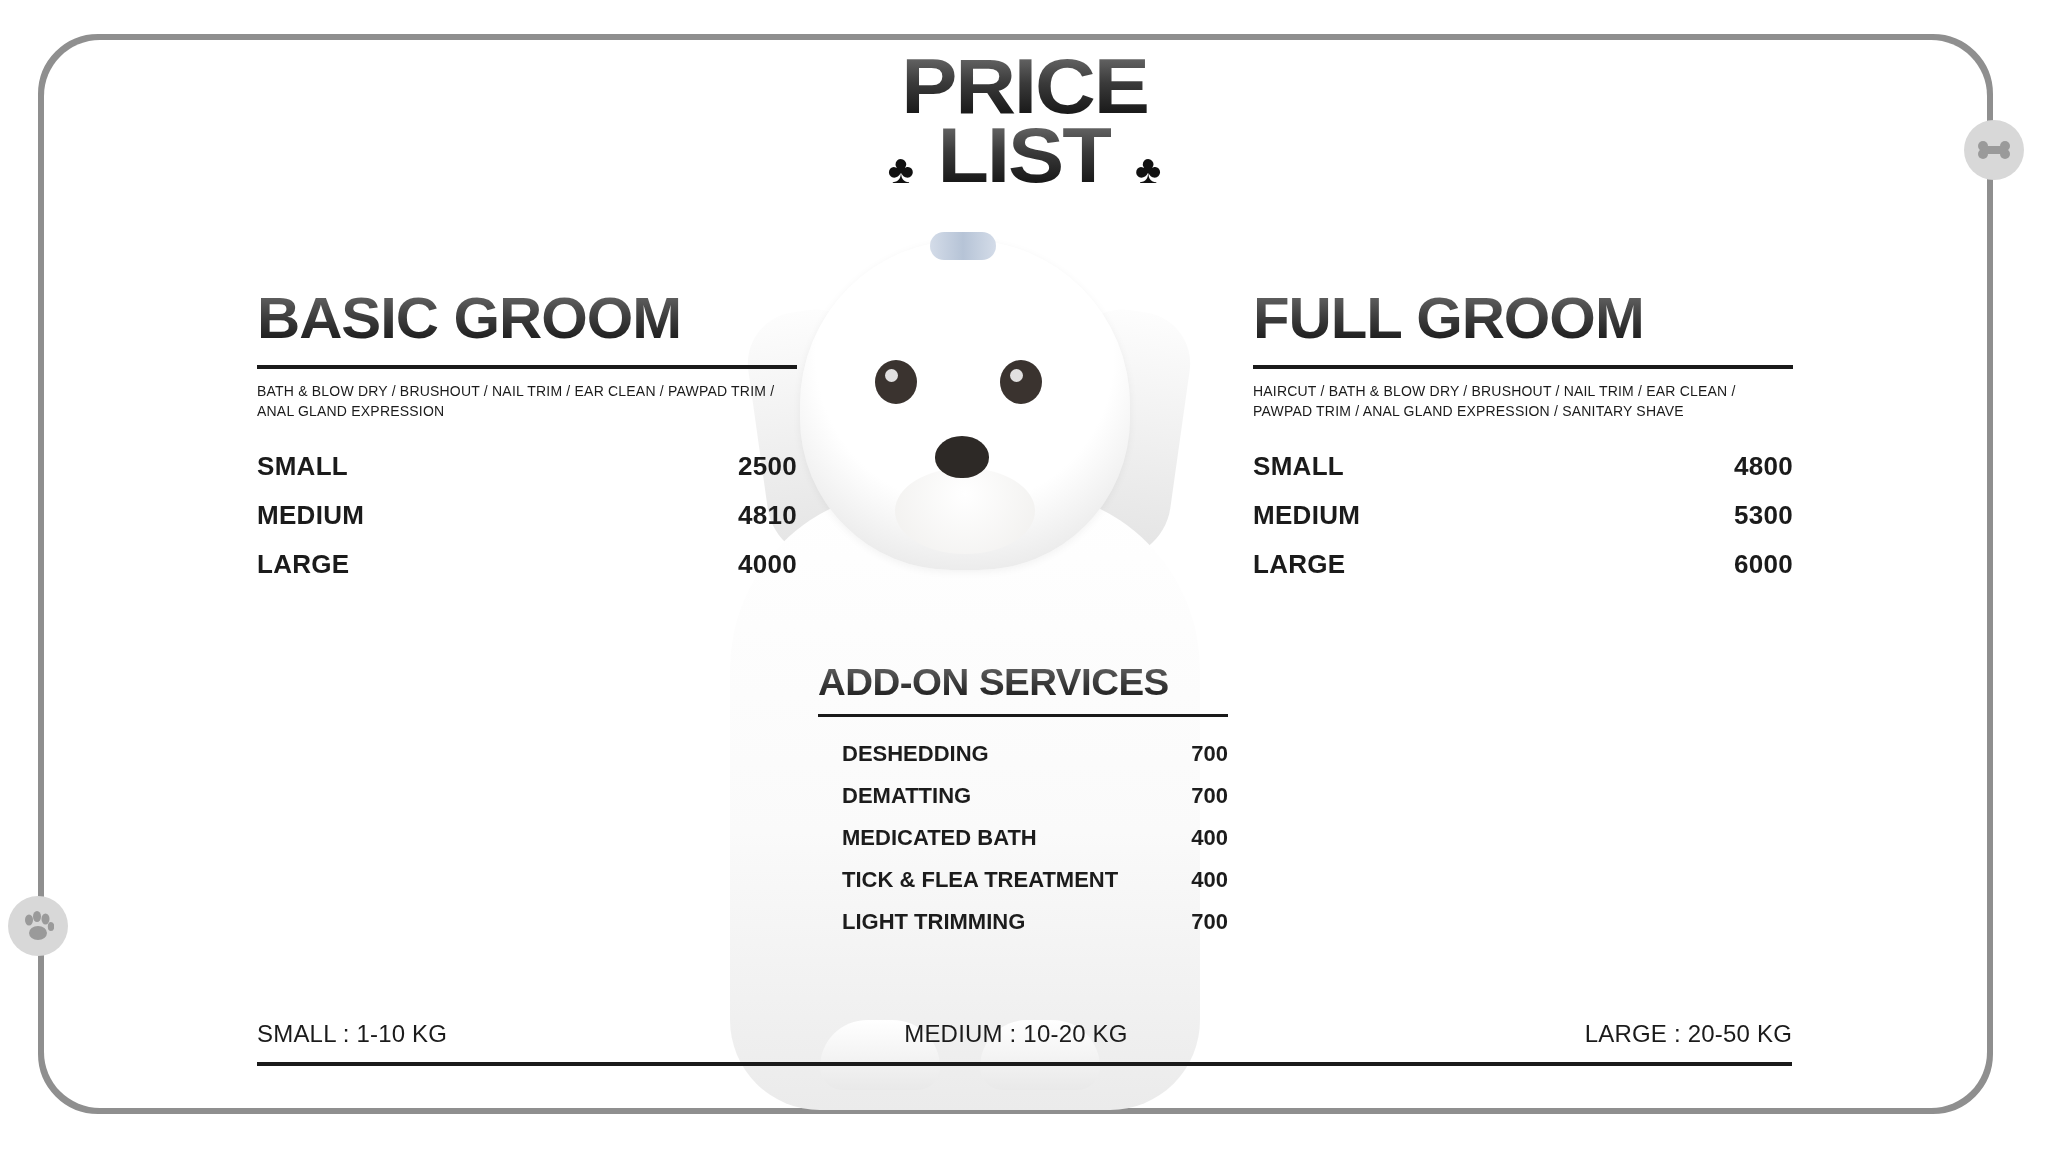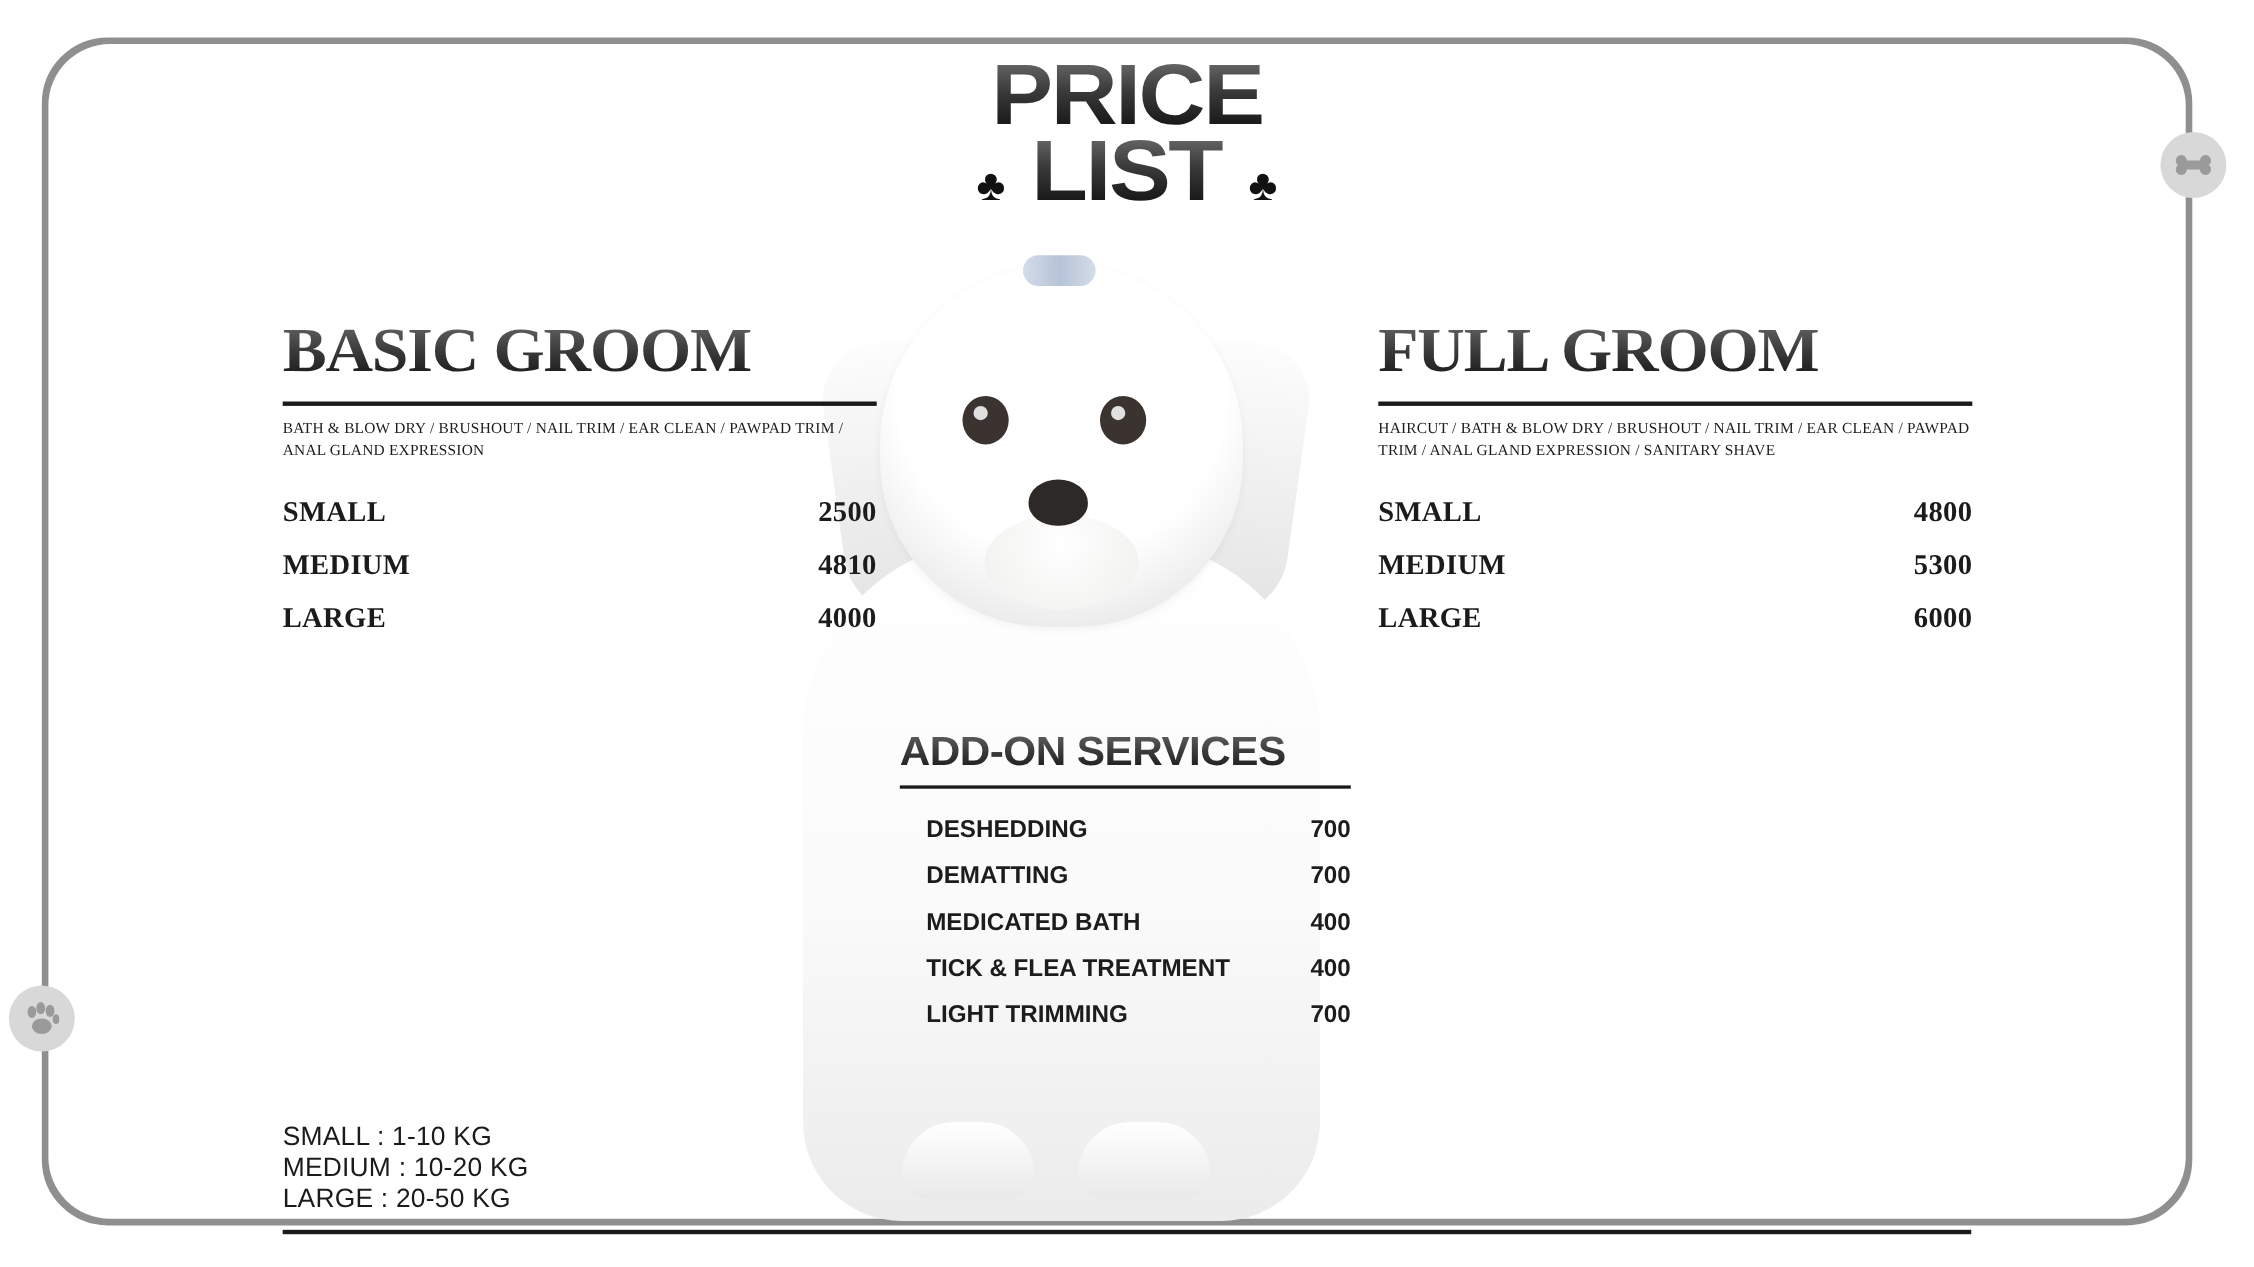--- a/index.html
+++ b/index.html
@@ -174,21 +174,20 @@
     border-radius: 50px 50px 24px 24px;
     background: linear-gradient(180deg,#ffffff,#e9e9e9);
   }
   .dog .paw-l { left: 160px; }
   .dog .paw-r { left: 320px; }
 
   
   .col {
     position: absolute;
     width: 540px;
-    font-family: Liberation Serif, serif;
   }
   .col-left  { left: 257px; top: 290px; }
   .col-right { left: 1253px; top: 290px; }
 
   .col-heading {
     font-size: 57px;
     font-weight: bold;
     letter-spacing: -1px;
     line-height: 1;
     background: linear-gradient(180deg, #6a6a6a 0%, #3b3b3b 50%, #141414 100%);
@@ -264,21 +263,20 @@
     top: 1020px;
     width: 1535px;
   }
   .footer-row {
     display: flex;
     justify-content: space-between;
     font-size: 24px;
     color: #1b1b1b;
     letter-spacing: 0.2px;
     padding-bottom: 14px;
-    flex-direction: column;
   }
   .footer-rule {
     height: 4px;
     background: #1a1a1a;
     width: 100%;
   }
 </style>
 </head>
 <body>
 

